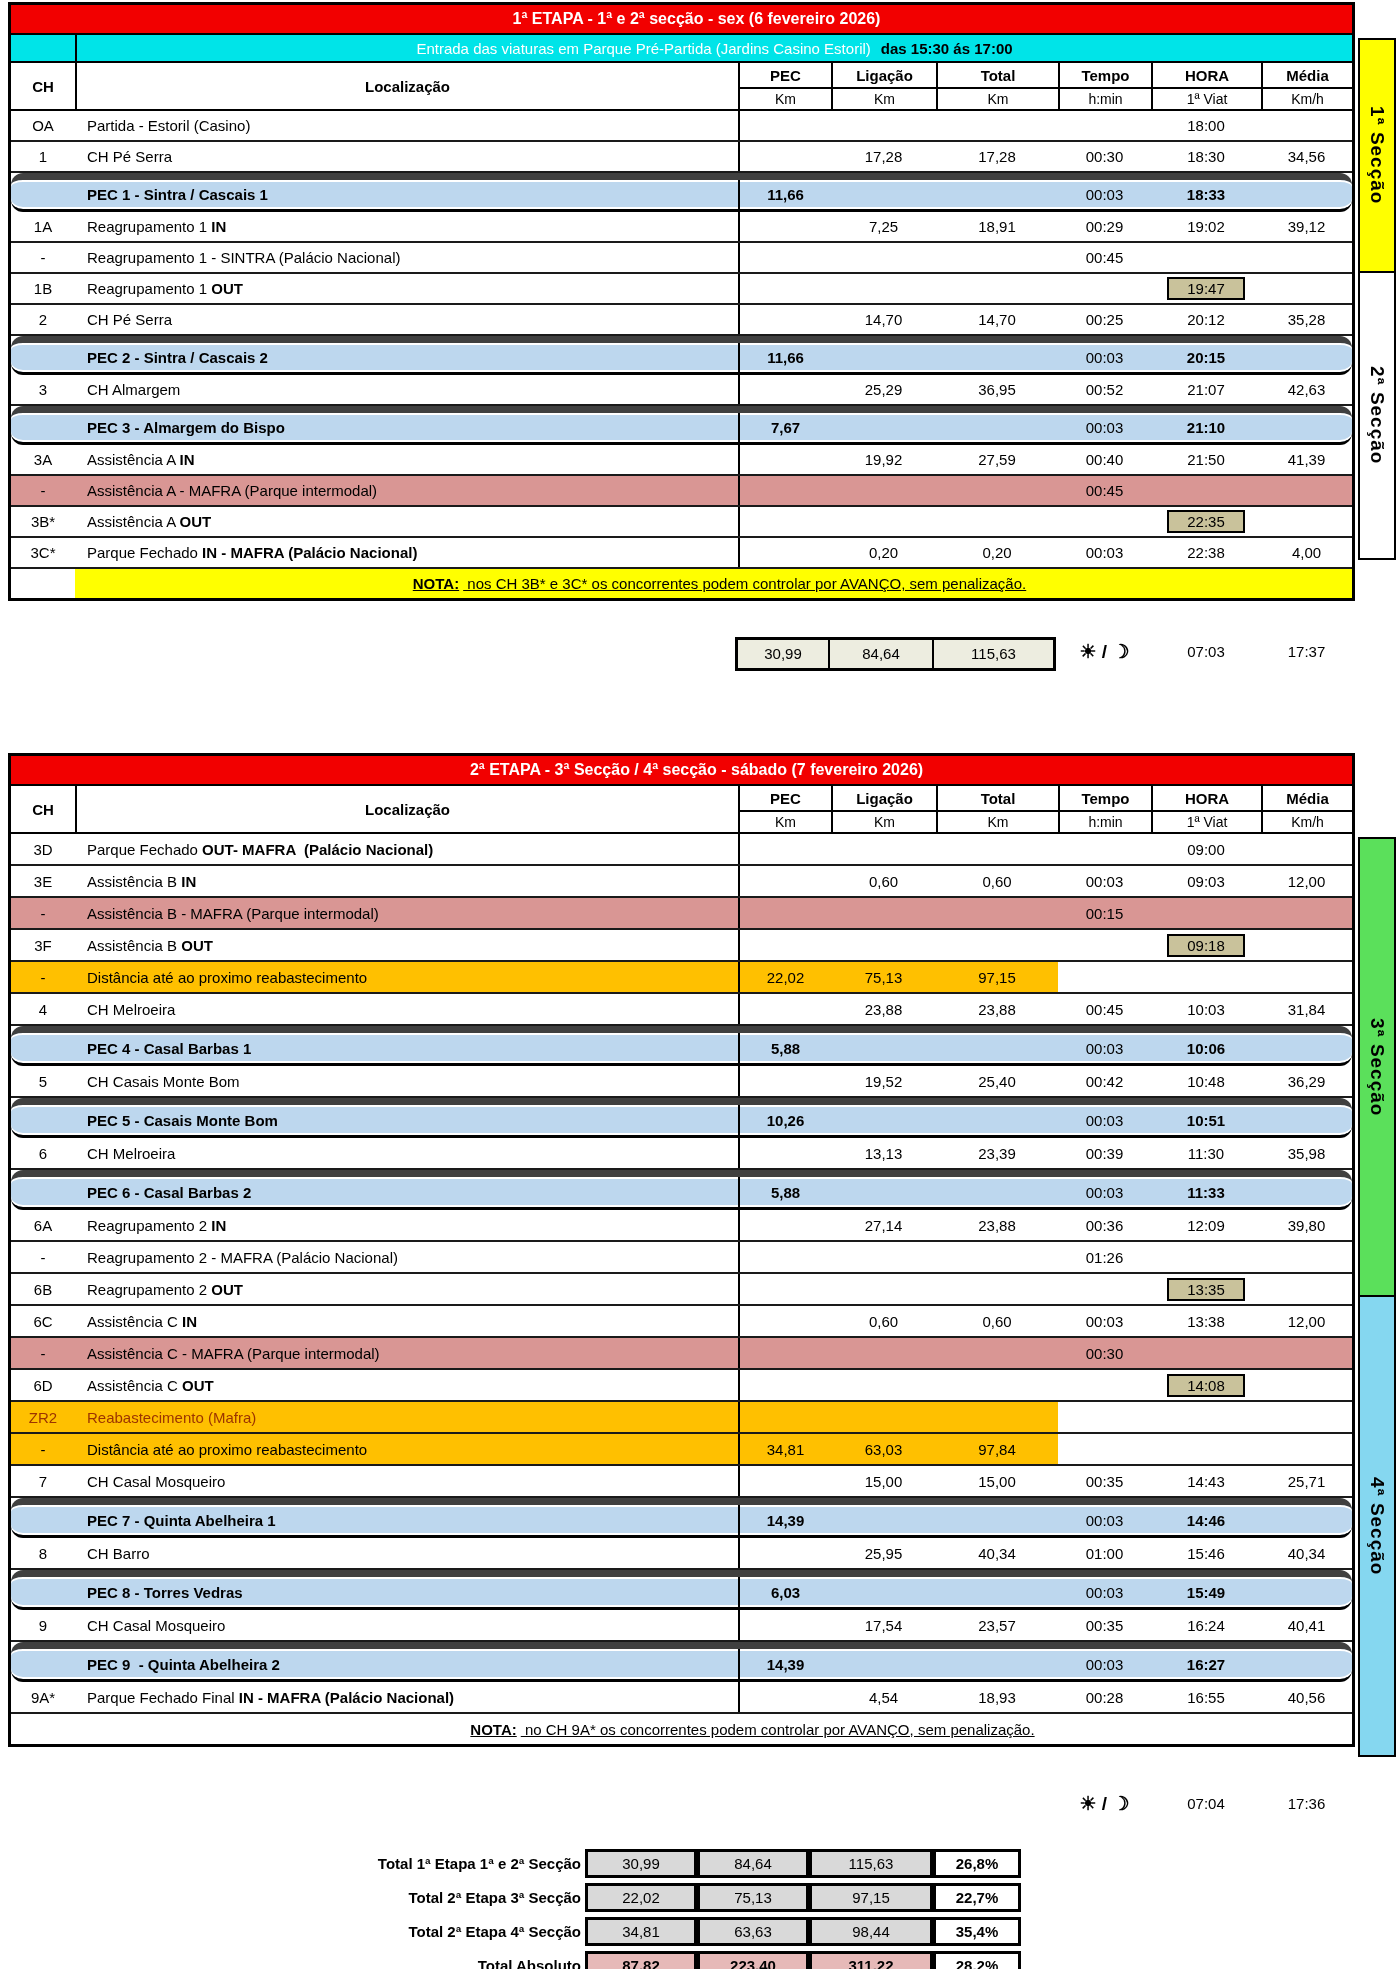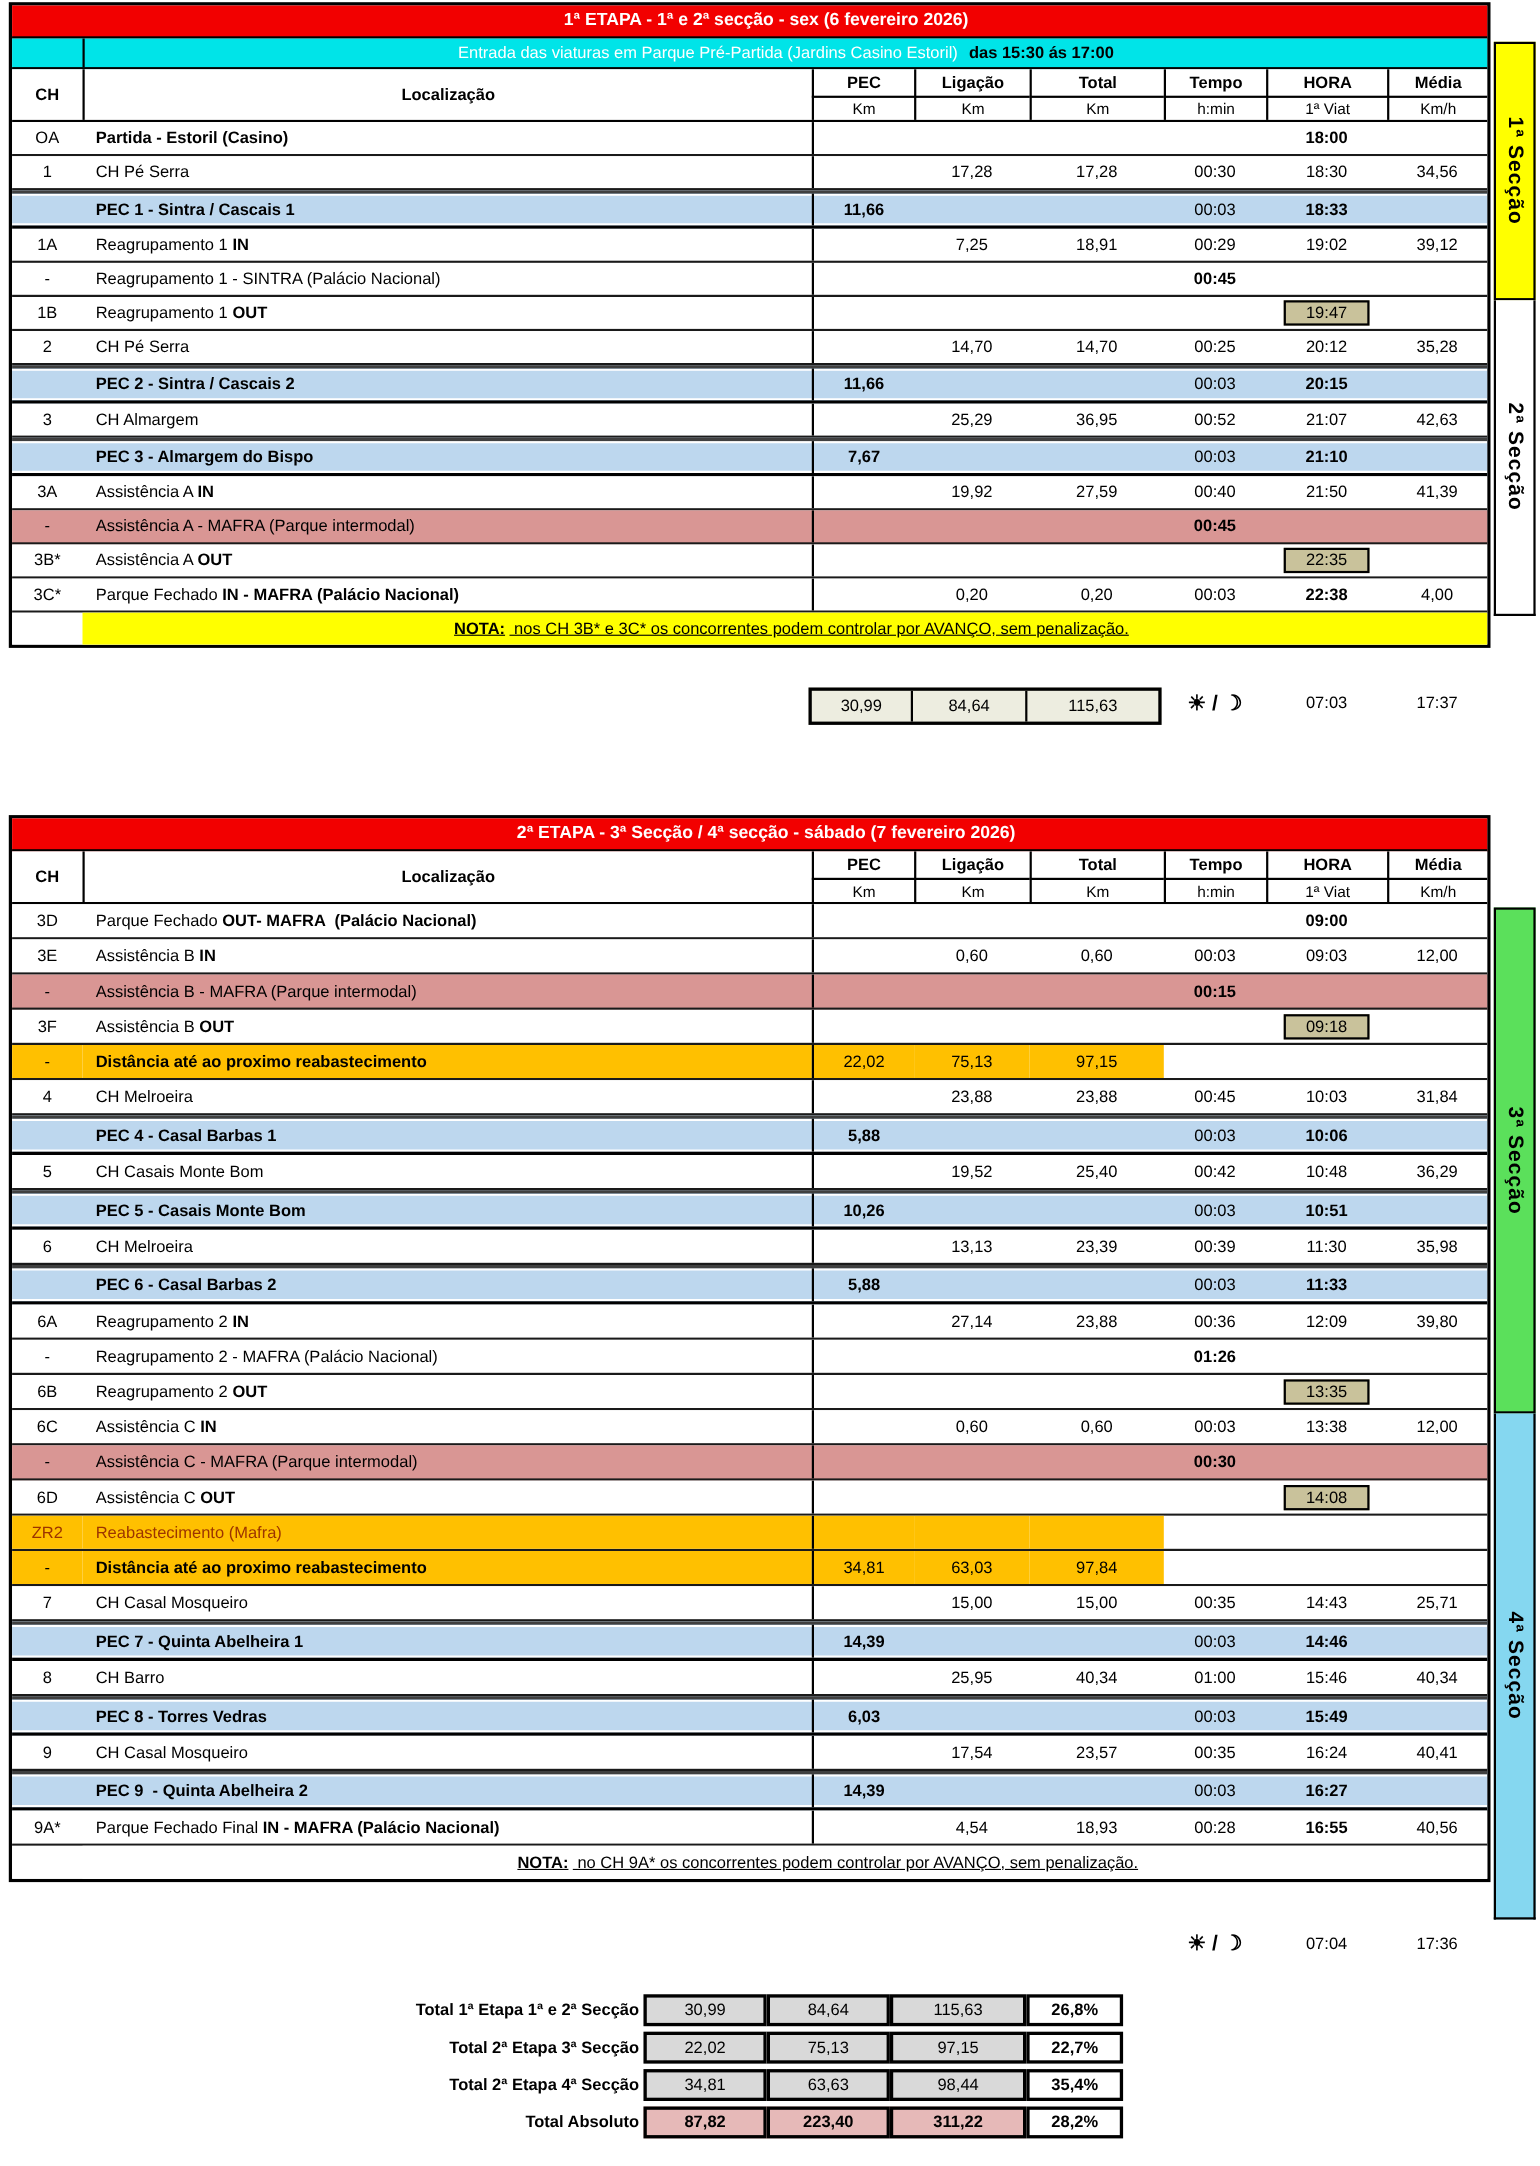--- a/index.html
+++ b/index.html
@@ -1,21 +1,21 @@
 <!DOCTYPE html>
 <html style="--red: #F20000; --cyan: #00E4E8; --pecblue: #BDD7EE; --pink: #D99694; --orange: #FFC000; --tan: #C9C29B; --yellow: #FFFF00; --green: #5BE05B; --blue4: #85D7F0; --gray: #D9D9D9; --rose: #E6B9B8; --beige: #EDEDE0;"><head>
 <meta charset="utf-8">
 <style>
   html,body{margin:0;padding:0;}
   body{
     width:1400px;height:1969px;overflow:hidden;background:#fff;color:#000;
     font-family:"Liberation Sans",sans-serif;font-size:15px;
   }
   b{font-weight:bold;}
-  .b{font-weight:bold;}
+  .b{font-weight:normal;}
 
   
   .etapa{position:relative;width:1347px;margin-left:8px;border:3px solid #000;box-sizing:border-box;background:#fff;}
   #etapa1{margin-top:2px;}
   #etapa2{margin-top:82px;}
   .title{height:28px;line-height:28px;background:var(--red);color:#fff;font-weight:bold;
          text-align:center;font-size:16px;border-bottom:2px solid #000;padding-left:30px;}
   .subtitle{height:26px;display:grid;grid-template-columns:64px 1fr;background:var(--cyan);border-bottom:2px solid #000;}
   .subtitle .sub-right{border-left:2px solid #000;display:flex;align-items:center;justify-content:center;gap:10px;}
   .subtitle .s1{color:#fff;}
@@ -29,22 +29,22 @@
   .hc.span{font-weight:bold;}
   .hc.unit{font-size:14px;}
 
   .row{display:grid;grid-template-columns:64px 663px 93px 105px 122px 93px 110px 91px;
        height:29px;border-bottom:2px solid #1a1a1a;background:#fff;}
   #etapa2 .row{height:30px;}
   .row:last-child{border-bottom:none;text-decoration:underline;}
   .cell{display:flex;align-items:center;justify-content:center;white-space:pre;}
   .cell.loc{justify-content:flex-start;padding-left:12px;}
   .c-pec{border-left:2px solid #000;}
-  .row.pec{background:var(--pecblue);border-top:3px solid #404040;border-bottom:3px solid #000;
-           box-shadow:inset 0 2px 0 #fff,inset 0 -2px 0 #fff;}
+  .row.pec{background:var(--pecblue);border-top:7px solid #404040;border-bottom:3px solid #000;
+           box-shadow:inset 0 2px 0 #fff,inset 0 -2px 0 #fff;border-radius:12px;}
   .row.pec .loc,.row.pec .c-pec,.row.pec .c-hora{font-weight:bold;}
   .row.pink{background:var(--pink);}
   .cell.og{background:var(--orange);}
   .row.zr .ch,.row.zr .loc{color:#9c3400;}
   .hora-box{min-width:78px;padding:1px 0;background:var(--tan);border:2px solid #000;
             text-align:center;box-sizing:border-box;}
   .nota-cell{grid-column:2/9;display:flex;align-items:center;padding-left:12px;gap:4px;}
   .row.nota .nota-cell{background:var(--yellow);}
   .row.nota2 .nota-cell{background:#fff;padding-left:78px;}
 

